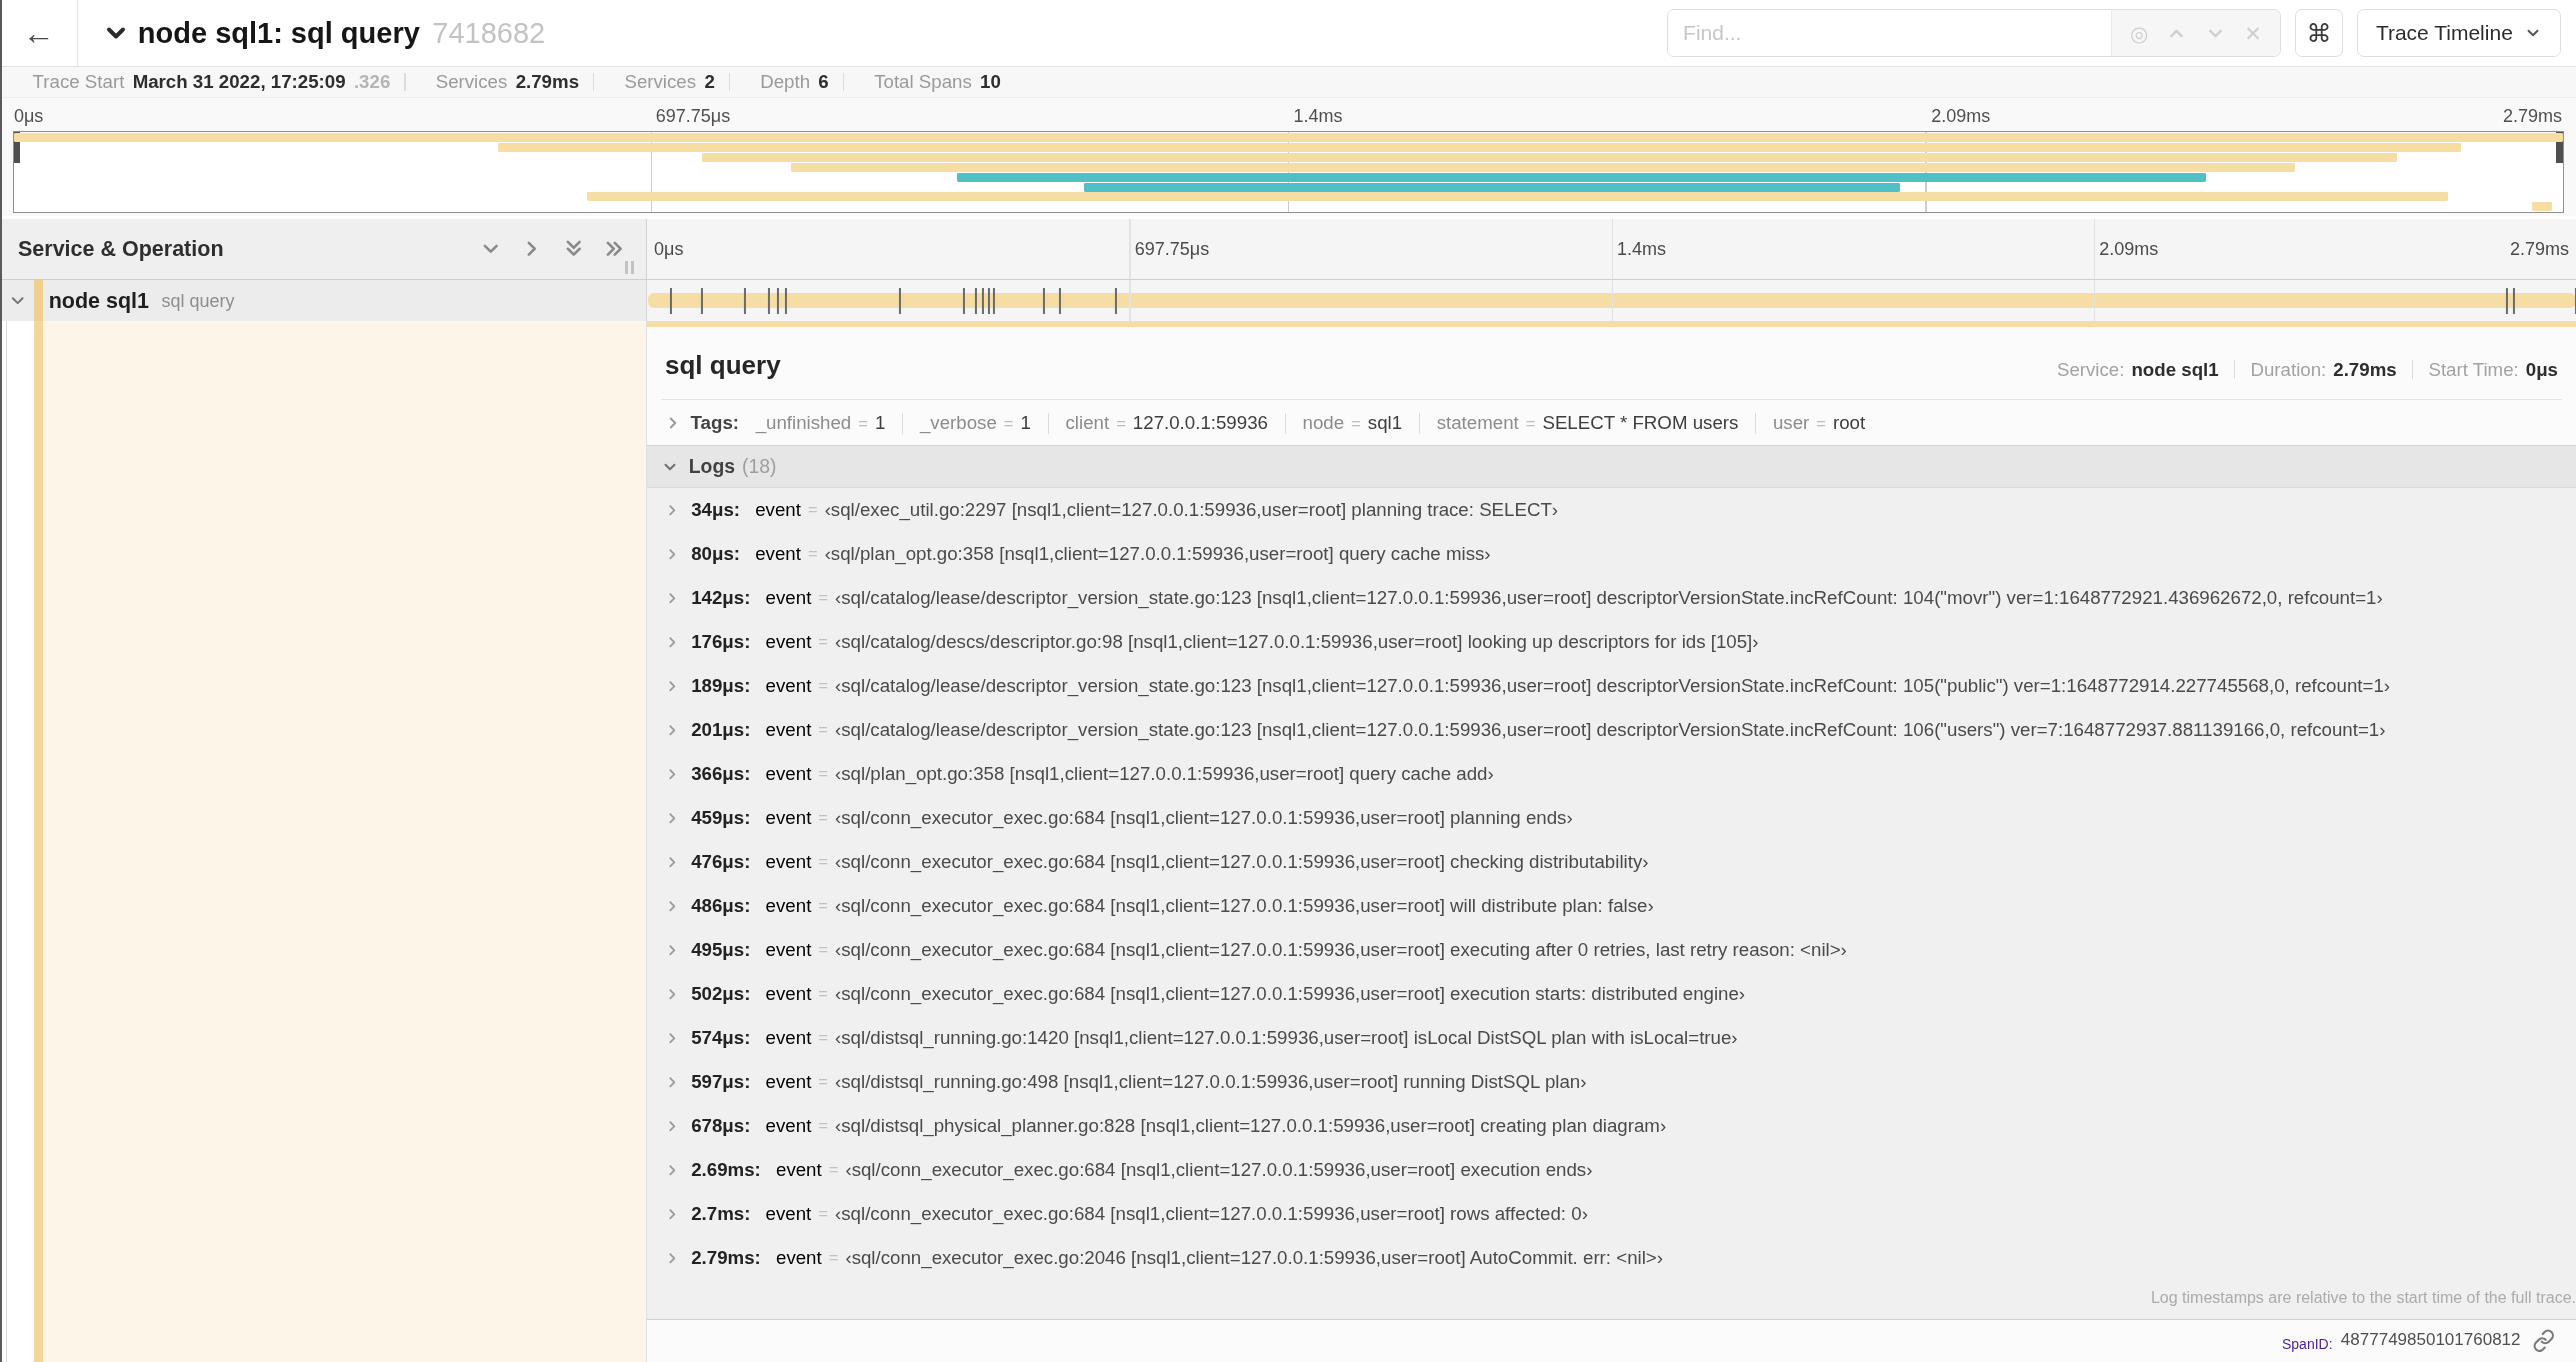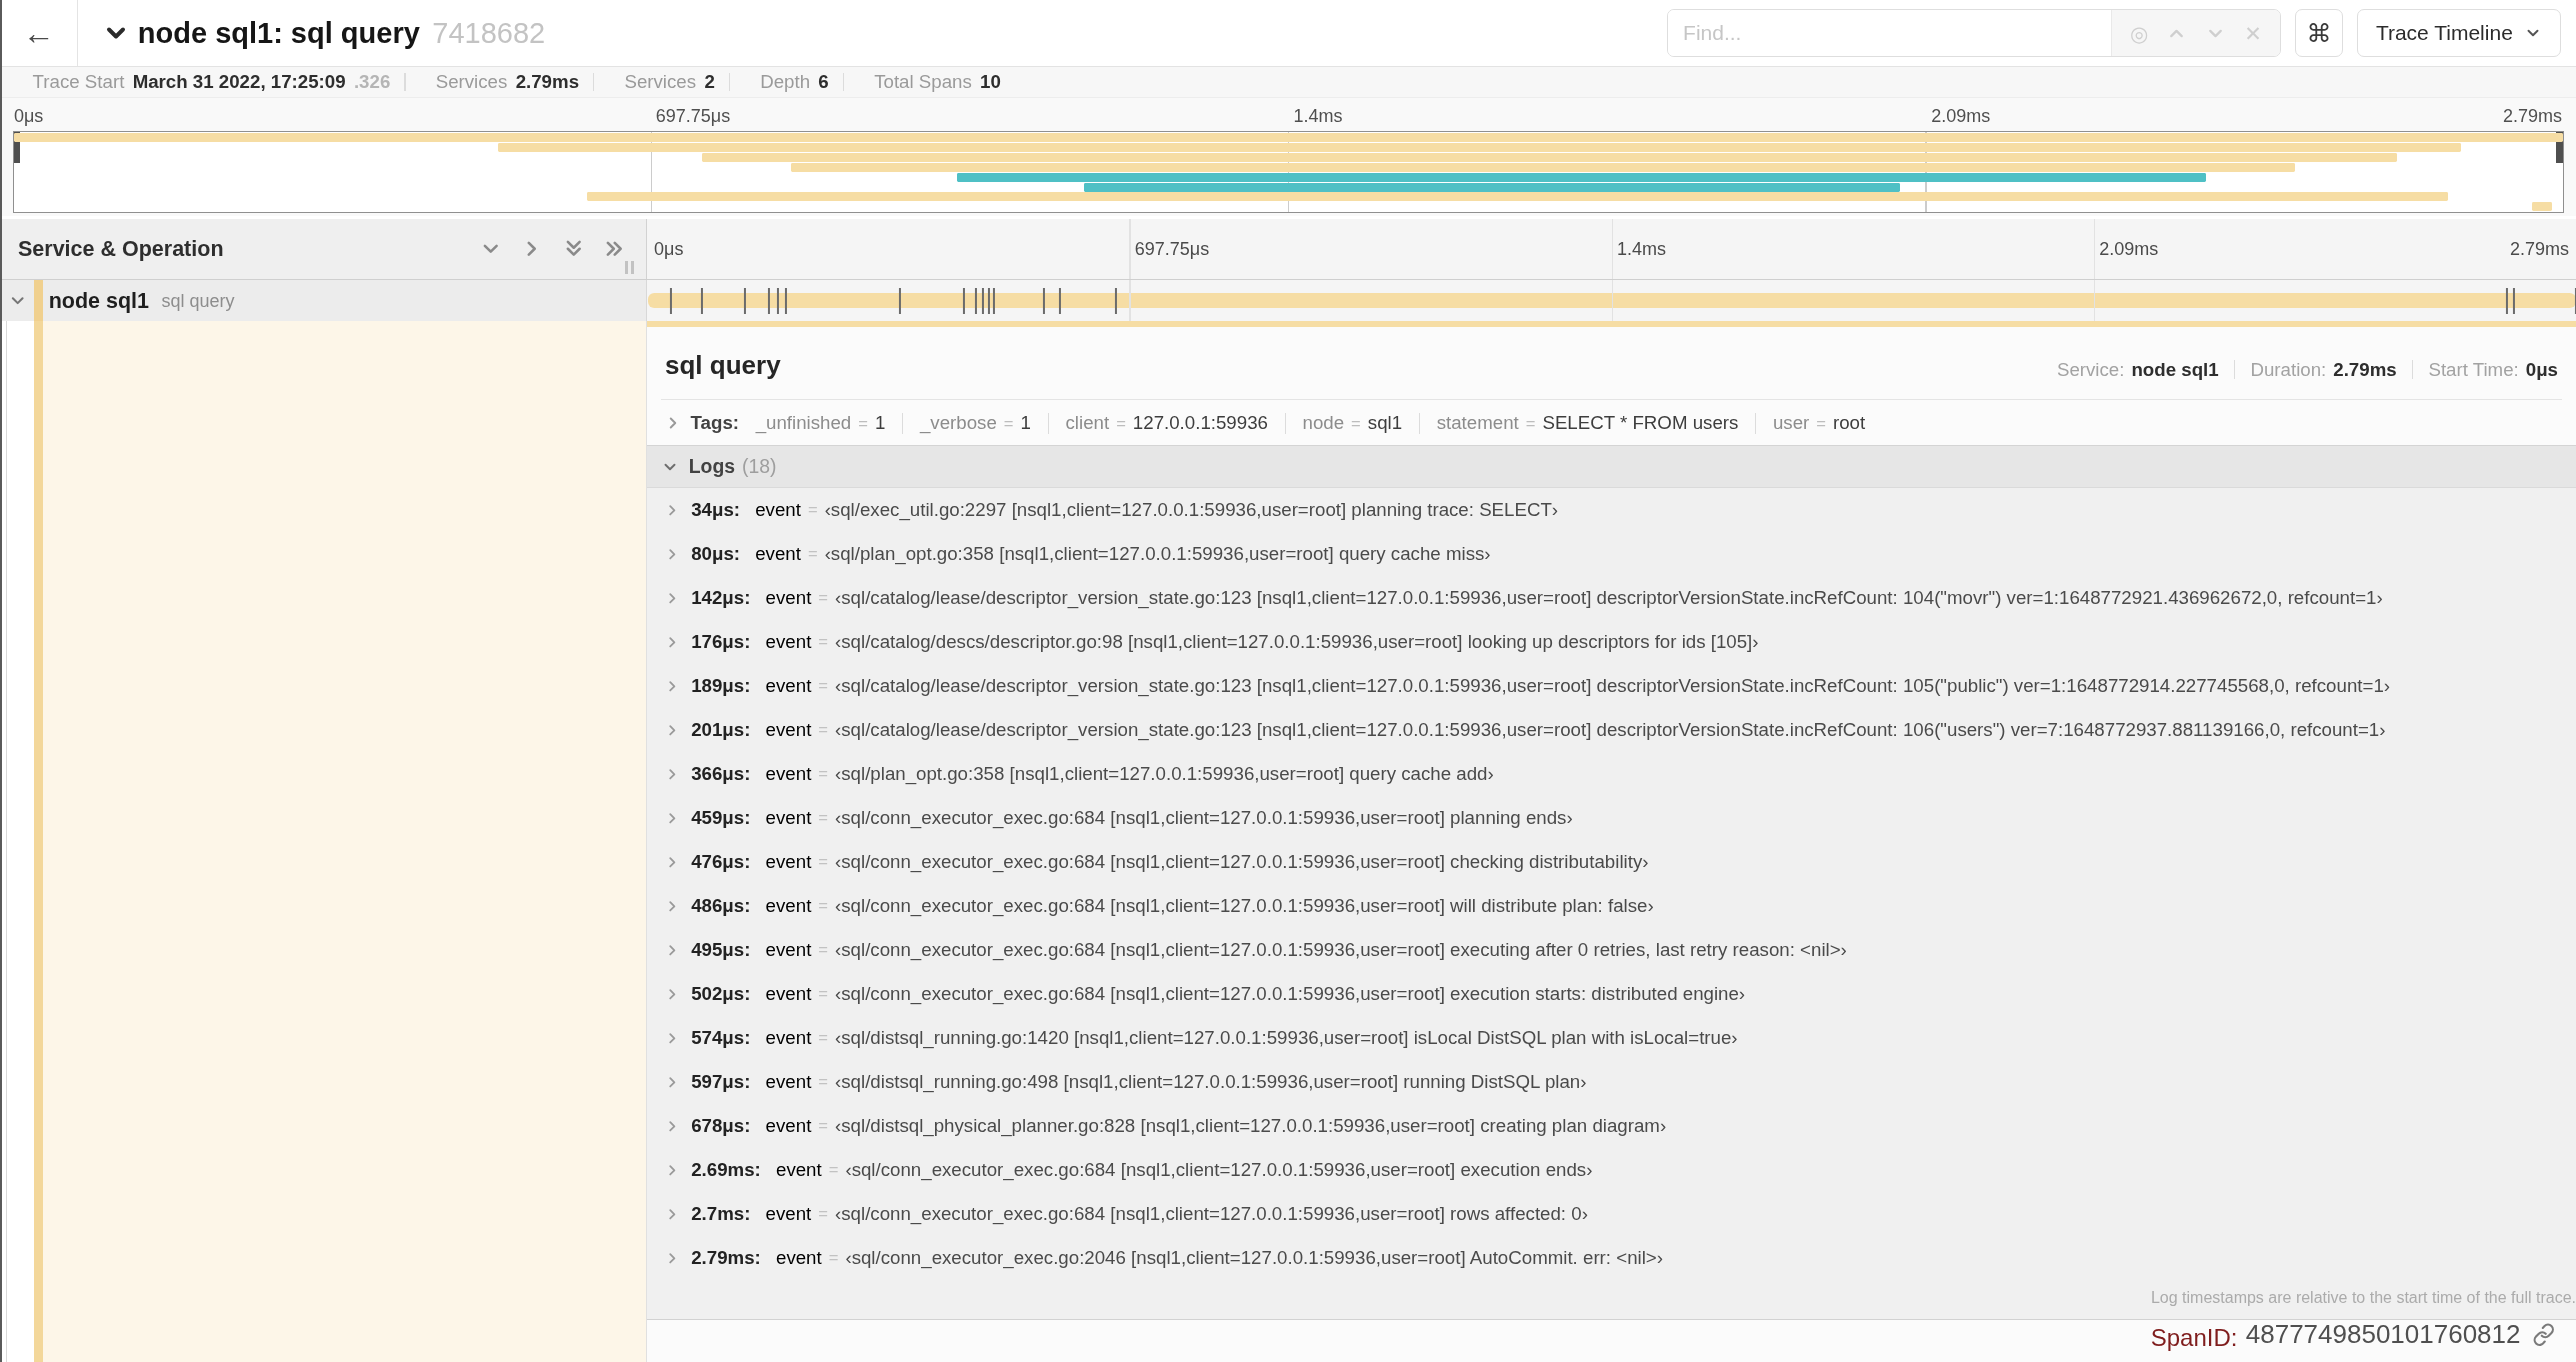--- a/index.html
+++ b/index.html
@@ -99,22 +99,22 @@
   .logs-title { font-size:19.4px; font-weight:bold; color:#424242; margin-left:9.7px; }
   .logs-count { font-size:19.4px; color:#9e9e9e; margin-left:7px; }
   .log-row { height:44px; display:flex; align-items:center; padding-left:16.6px; font-size:18.7px; white-space:nowrap; overflow:hidden; cursor:pointer; }
   .log-time { font-weight:bold; color:#222; margin-left:11px; }
   .log-key { color:#000000; margin-left:15.2px; }
   .log-eq { color:#c2c2c2; margin:0 7px; font-size:16.6px; }
   .log-val { color:#4a4a4a; }
   .logs-note { padding:8.3px 0 12.5px 18px; font-size:16px; color:#ababab; }
 
   .spanid-row { position:absolute; bottom:11px; right:21px; display:flex; align-items:center; }
-  .spanid-label { font-size:24px; color:#7f1d1d;margin-top:7px; }
-  .spanid-value { font-size:26px; color:#4f4f4f; margin-left:8.3px; }
+  .spanid-label { font-size:14px; color:#4c1d95;margin-top:7px; }
+  .spanid-value { font-size:17px; color:#4f4f4f; margin-left:8.3px; }
   .link-icon { margin-left:11px; display:flex; cursor:pointer; }
 
   svg.chev { stroke:#8a8a8a; fill:none; stroke-width:2.6; stroke-linecap:round; stroke-linejoin:round; }
   svg.chev-dark { stroke:#2b2b2b; fill:none; stroke-width:3.4; stroke-linecap:round; stroke-linejoin:round; }
 </style>
 </head>
 <body>
 
 <div class="edge-left"></div>
 

